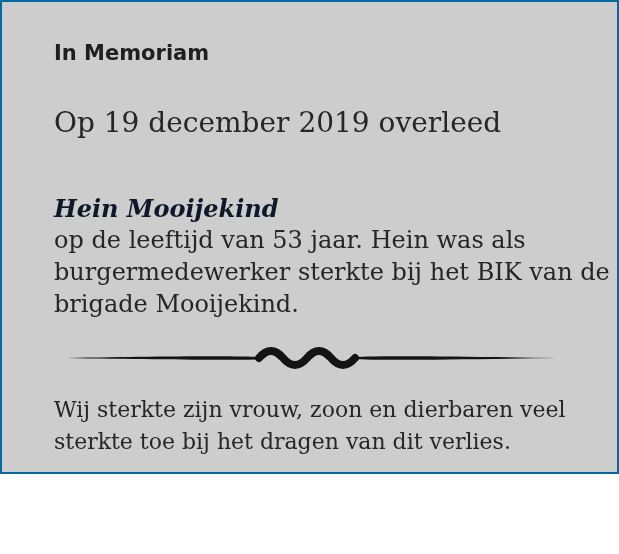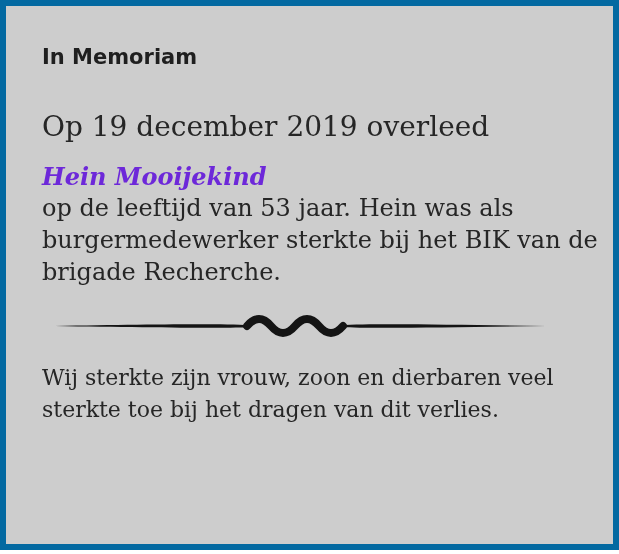--- a/index.html
+++ b/index.html
@@ -8,24 +8,24 @@
   }
   body {
     width: 619px;
     height: 554px;
     background: #ffffff;
     font-family: "DejaVu Serif", serif;
   }
   .memorial-card {
     box-sizing: border-box;
     width: 619px;
-    height: 550px;
+    height: 474px;
     background: #cdcdcd;
-    border: 6px solid #0369a1;
-    padding: 30px 26px 0 36px;
+    border: 2px solid #0369a1;
+    padding: 30px 26px 0 52px;
     color: #262626;
     overflow: hidden;
   }
   .card-title {
     font-family: "DejaVu Sans", sans-serif;
     font-weight: bold;
     font-size: 21px;
     line-height: 26px;
     margin-top: 8px;
     color: #1f1f1f;
@@ -33,22 +33,22 @@
   .date-line {
     font-size: 28px;
     line-height: 30px;
     margin-top: 42px;
   }
   .deceased-name {
     font-size: 24px;
     line-height: 30px;
     font-weight: bold;
     font-style: italic;
-    margin-top: 20px;
-    color: #6d28d9;
+    margin-top: 56px;
+    color: #0f172a;
   }
   .bio-paragraph {
     font-size: 24px;
     line-height: 32px;
   }
   .condolence-paragraph {
     font-size: 22px;
     line-height: 32px;
     margin-top: 24px;
   }
@@ -72,21 +72,21 @@
 
   <div class="card-title">In Memoriam</div>
 
   <div class="date-line">Op 19 december 2019 overleed</div>
 
   <div class="deceased-name">Hein Mooijekind</div>
 
   <div class="bio-paragraph">
     <span class="text-line">op de leeftijd van 53 jaar. Hein was als</span>
     <span class="text-line">burgermedewerker sterkte bij het BIK van de</span>
-    <span class="text-line">brigade Recherche.</span>
+    <span class="text-line">brigade Mooijekind.</span>
   </div>
 
   <div class="divider-wrap">
     <svg width="506" height="24" viewBox="0 0 506 24">
 
       <path d="M2 12 C 90 10.6 170 9.2 208 11 L 208 13.2 C 170 14.6 90 13.2 2 12 Z" fill="#141414"></path>
 
       <path d="M504 12 C 416 10.6 336 9.2 298 11 L 298 13.2 C 336 14.6 416 13.2 504 12 Z" fill="#141414"></path>
 
       <path d="M205 12 q 12 -14 24 0 q 12 14 24 0 q 12 -14 24 0 q 12 14 24 0" fill="none" stroke="#141414" stroke-width="8" stroke-linecap="round" stroke-linejoin="round"></path>

